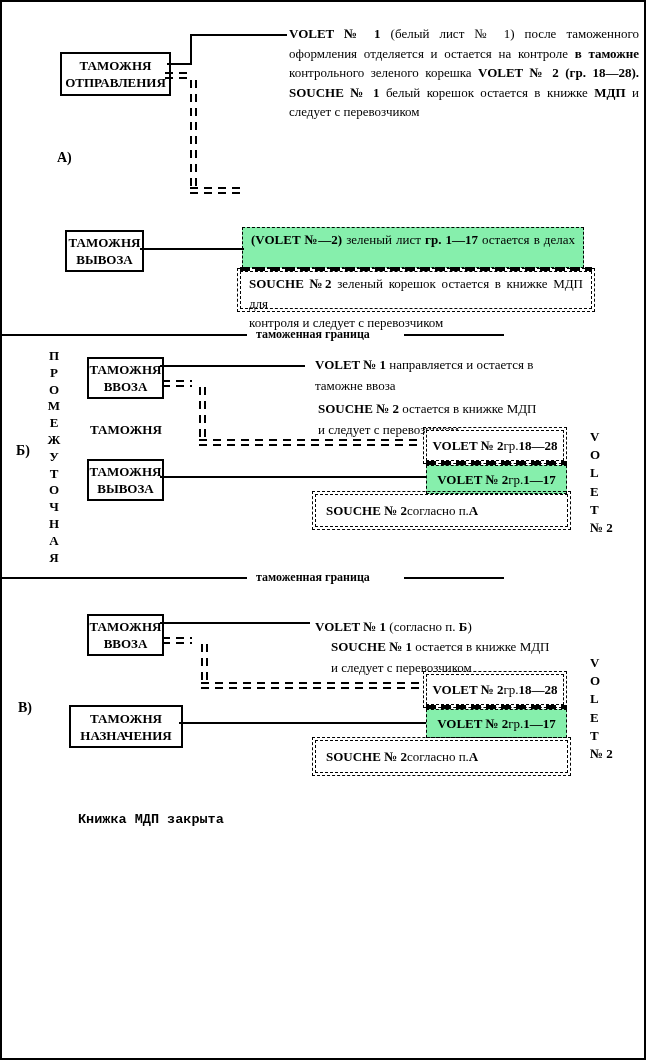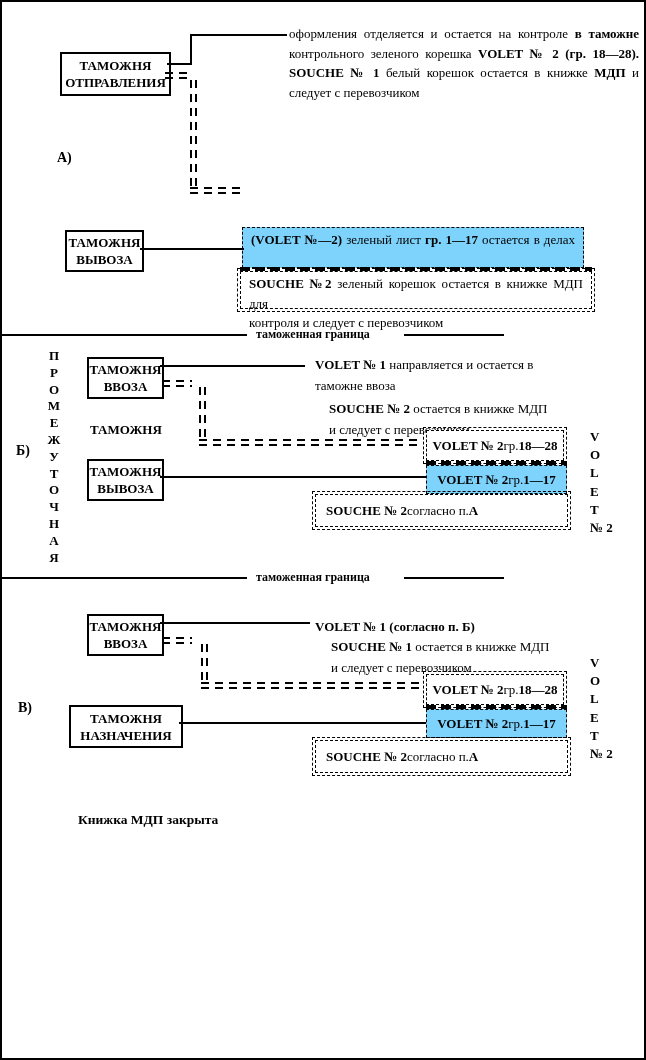--- a/index.html
+++ b/index.html
@@ -10,21 +10,21 @@
   }
   
   .obox{
     position:absolute;border:2px solid #000;background:#fff;
     display:flex;flex-direction:column;justify-content:center;align-items:center;
     font-weight:bold;font-size:13px;line-height:17px;text-align:center;
   }
   
   .ddbox{position:absolute;border:1px dashed #000;outline:1px dashed #000;outline-offset:2px;background:#fff;box-sizing:border-box;}
   
-  .dbox{position:absolute;border:1px dashed #000;background:#7dd3fc;box-sizing:border-box;}
+  .dbox{position:absolute;border:1px dashed #000;background:#86efac;box-sizing:border-box;}
   
   .sline{position:absolute;background:#000;}
   
   .hdd{position:absolute;height:7px;background:
     repeating-linear-gradient(90deg,#000 0 8px,transparent 8px 14px),
     repeating-linear-gradient(90deg,#000 0 8px,transparent 8px 14px);
     background-size:100% 2px,100% 2px;background-position:0 0,0 100%;background-repeat:no-repeat;}
   
   .vdd{position:absolute;width:7px;background:
     repeating-linear-gradient(180deg,#000 0 8px,transparent 8px 14px),
@@ -55,20 +55,21 @@
 
   <div class="sline" style="left:165px;top:61px;width:25px;height:2px;"></div>
   <div class="sline" style="left:188px;top:32px;width:2px;height:31px;"></div>
   <div class="sline" style="left:188px;top:32px;width:97px;height:2px;"></div>
 
   <div class="hdd" style="left:163px;top:70px;width:22px;"></div>
   <div class="vdd" style="left:188px;top:78px;height:110px;"></div>
   <div class="hdd" style="left:188px;top:185px;width:50px;"></div>
 
   <div class="note" style="left:287px;top:22px;width:350px;">
+    <div class="nline j"><b>VOLET № 1</b><span> (белый лист № 1) после таможенного</span></div>
     <div class="nline j"><span>оформления отделяется и остается на контроле </span><b>в таможне</b></div>
     <div class="nline j"><span>контрольного зеленого корешка </span><b>VOLET № 2 (гр. 18—28).</b></div>
     <div class="nline j"><b>SOUCHE № 1</b><span> белый корешок остается в книжке </span><b>МДП</b><span> и</span></div>
     <div class="nline"><span>следует с перевозчиком</span></div>
   </div>
 
 
   <div class="dbox" style="left:240px;top:225px;width:342px;height:41px;padding:2px 8px;font-size:13px;line-height:19.5px;">
     <div class="nline j"><b>(VOLET №—2)</b><span> зеленый лист </span><b>гр. 1—17</b><span> остается в делах</span></div>
   </div>
@@ -108,21 +109,21 @@
   <div class="obox" style="left:85px;top:355px;width:73px;height:38px;">
     <div>ТАМОЖНЯ</div>
     <div>ВВОЗА</div>
   </div>
   <div class="sline" style="left:158px;top:363px;width:145px;height:2px;"></div>
 
   <div class="note" style="left:313px;top:352px;width:250px;line-height:21px;">
     <div class="nline"><b>VOLET № 1</b><span> направляется и остается в</span></div>
     <div class="nline"><span>таможне ввоза</span></div>
   </div>
-  <div class="note" style="left:327px;top:396px;width:250px;line-height:21px;">
+  <div class="note" style="left:316px;top:396px;width:250px;line-height:21px;">
     <div class="nline"><b>SOUCHE № 2</b><span> остается в книжке МДП</span></div>
     <div class="nline"><span>и следует с перевозчиком</span></div>
   </div>
 
   <div class="hdd" style="left:160px;top:378px;width:30px;"></div>
   <div class="vdd" style="left:197px;top:385px;height:56px;"></div>
   <div class="hdd" style="left:197px;top:437px;width:223px;"></div>
 
   <div class="plain bold" style="left:88px;top:420px;">ТАМОЖНЯ</div>
 
@@ -161,21 +162,21 @@
   <div class="divlabel" style="left:254px;top:568px;width:140px;">таможенная граница</div>
 
   <div class="seclabel" style="left:16px;top:698px;">В)</div>
 
   <div class="obox" style="left:85px;top:612px;width:73px;height:38px;">
     <div>ТАМОЖНЯ</div>
     <div>ВВОЗА</div>
   </div>
   <div class="sline" style="left:158px;top:620px;width:150px;height:2px;"></div>
 
-  <div class="note" style="left:313px;top:614px;width:260px;line-height:21px;font-weight:bold;">
+  <div class="note" style="left:313px;top:614px;width:260px;line-height:21px;">
     <div class="nline"><b>VOLET № 1</b><span>  (согласно п. </span><b>Б</b><span>)</span></div>
   </div>
   <div class="note" style="left:313px;top:634px;width:260px;line-height:21px;margin-left:16px;">
     <div class="nline"><b>SOUCHE № 1</b><span> остается в книжке МДП</span></div>
     <div class="nline"><span>и следует с перевозчиком</span></div>
   </div>
 
   <div class="hdd" style="left:160px;top:635px;width:30px;"></div>
   <div class="vdd" style="left:199px;top:642px;height:42px;"></div>
   <div class="hdd" style="left:199px;top:680px;width:221px;"></div>
@@ -203,15 +204,15 @@
       <b>А</b>
     </div>
 
   <div class="vword" style="left:584px;top:652px;width:36px;line-height:18.2px;text-align:left;padding-left:4px;">V
 O
 L
 E
 T
 № 2</div>
 
-  <div class="plain bold" style="left:76px;top:810px;font-size:13.5px;">Книжка МДП закрыта</div>
+  <div class="plain bold" style="left:76px;top:810px;font-size:13.5px;font-family:Liberation Mono, monospace;">Книжка МДП закрыта</div>
 
 </div>
 
 </body></html>

